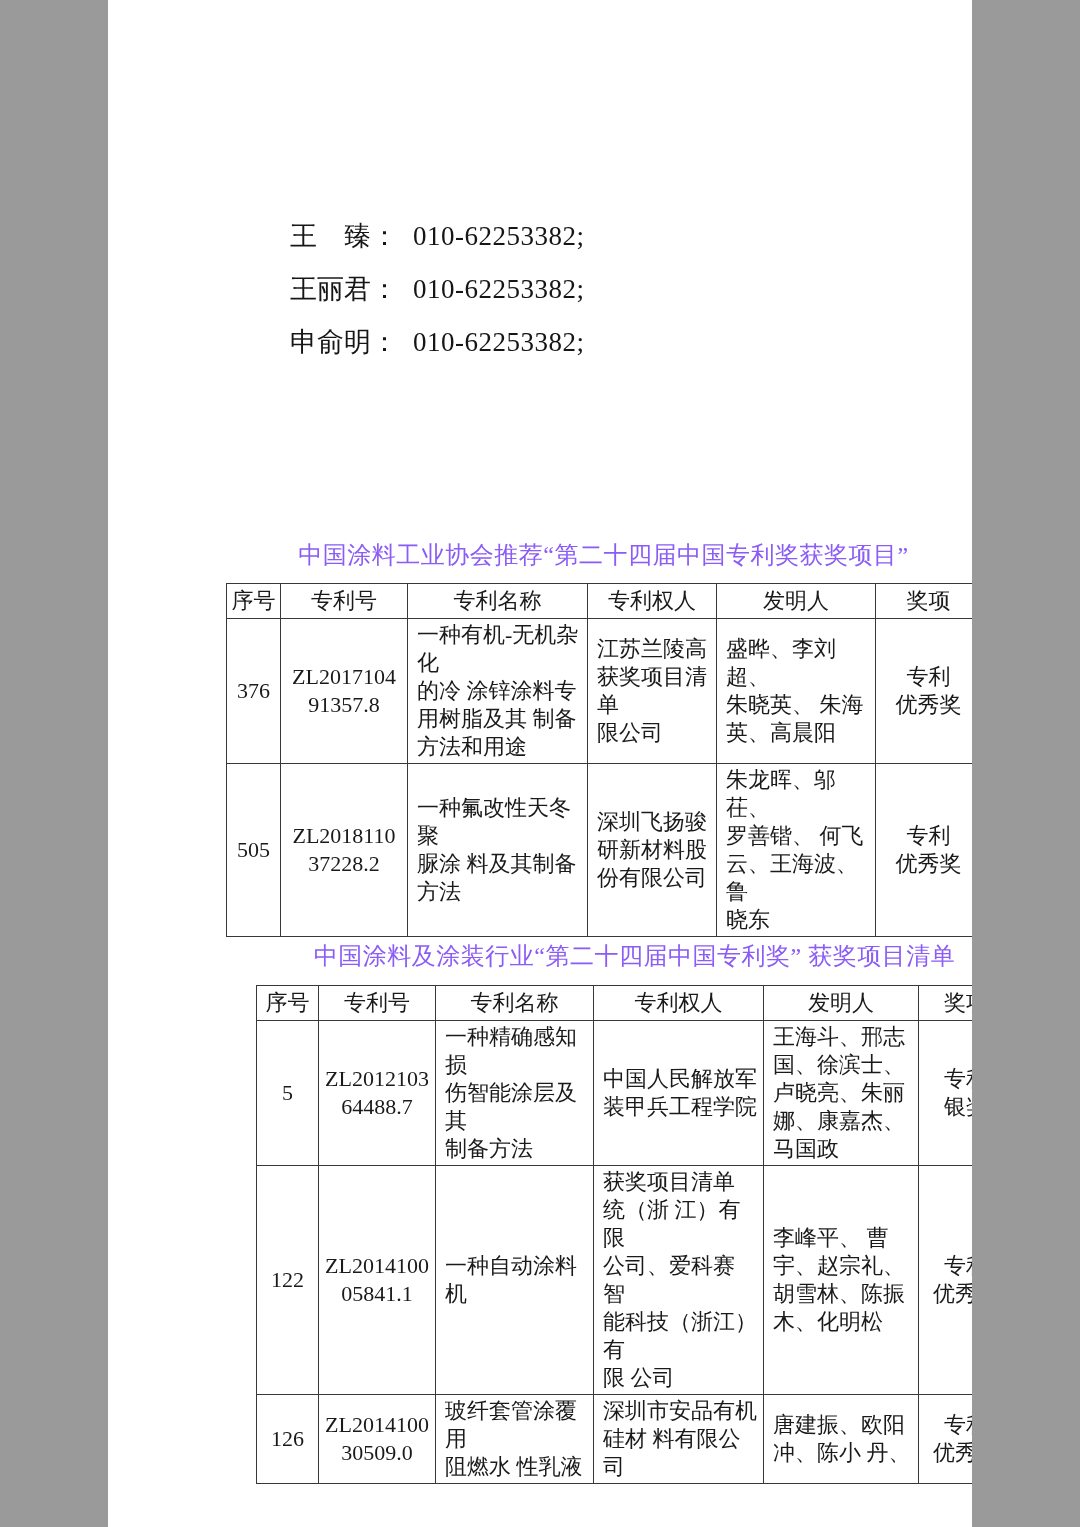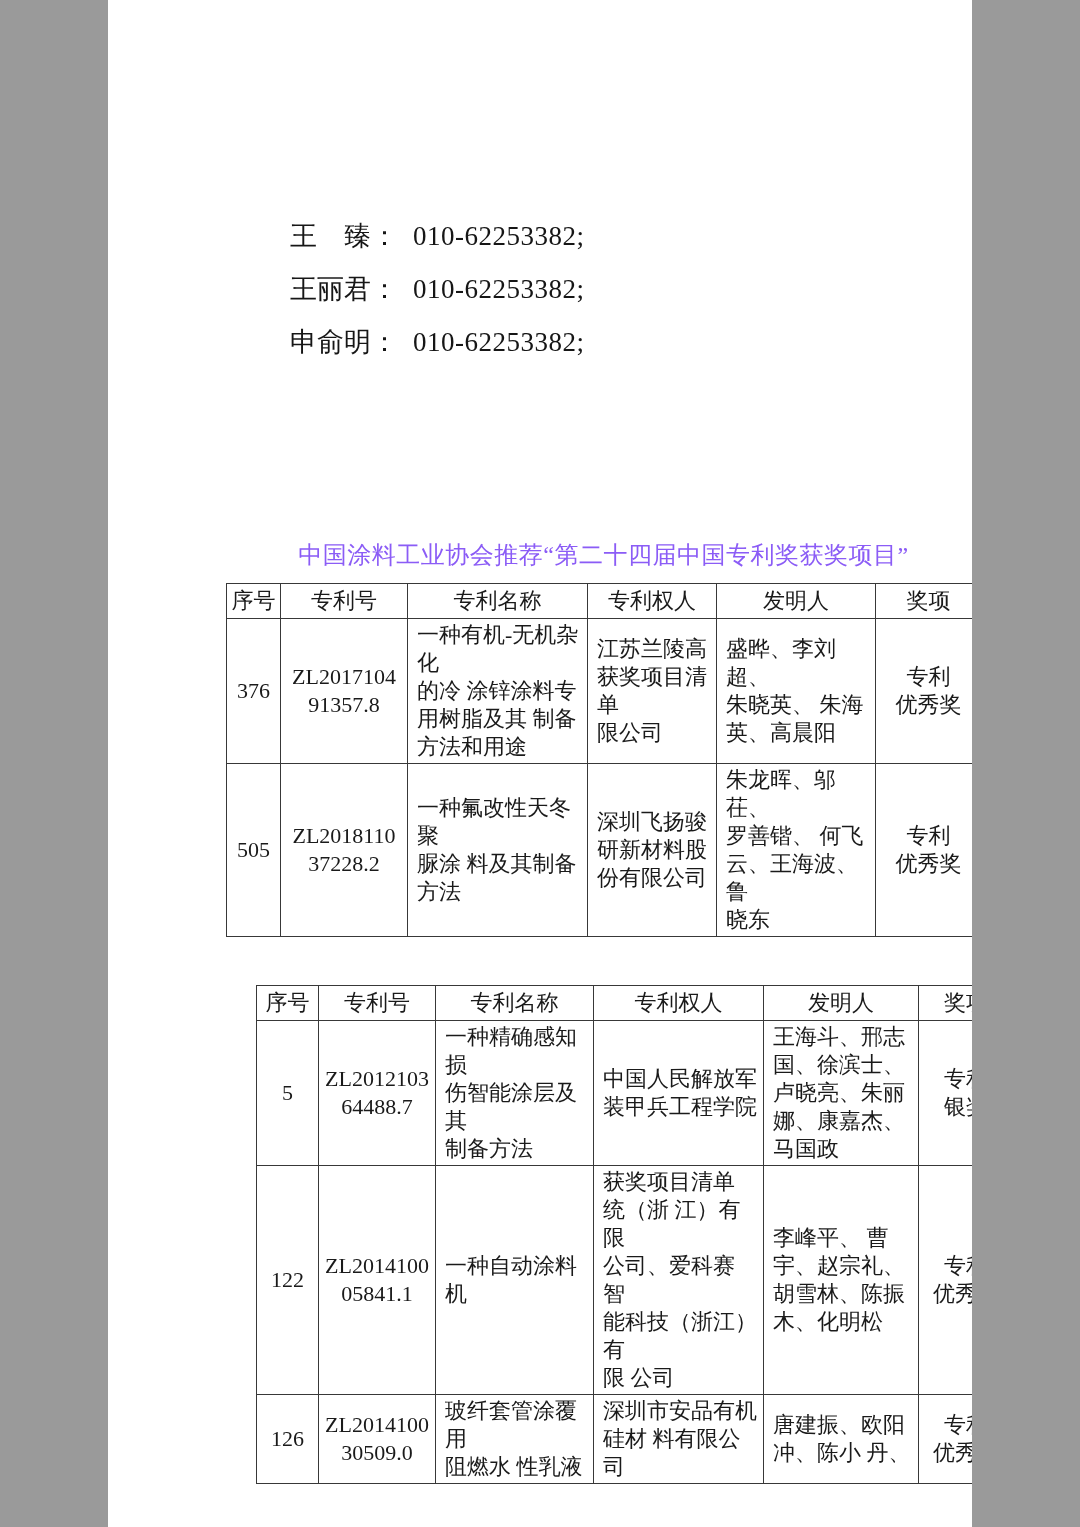--- a/index.html
+++ b/index.html
@@ -124,20 +124,21 @@
       <td class="cell-l">朱龙晖、邬茌、
 罗善锴、 何飞
 云、王海波、鲁
 晓东</td>
       <td class="cell-c">专利
 优秀奖</td>
     </tr>
   </tbody>
     </table>
 
+  <div class="tbl-title t2-title">中国涂料及涂装行业“第二十四届中国专利奖” 获奖项目清单</div>
   <table class="doc-table t2">
     <colgroup>
       <col style="width:62px">
         <col style="width:117px">
         <col style="width:158px">
       <col style="width:170px">
         <col style="width:155px">
         <col style="width:95px">
     </colgroup>
     <tbody>

